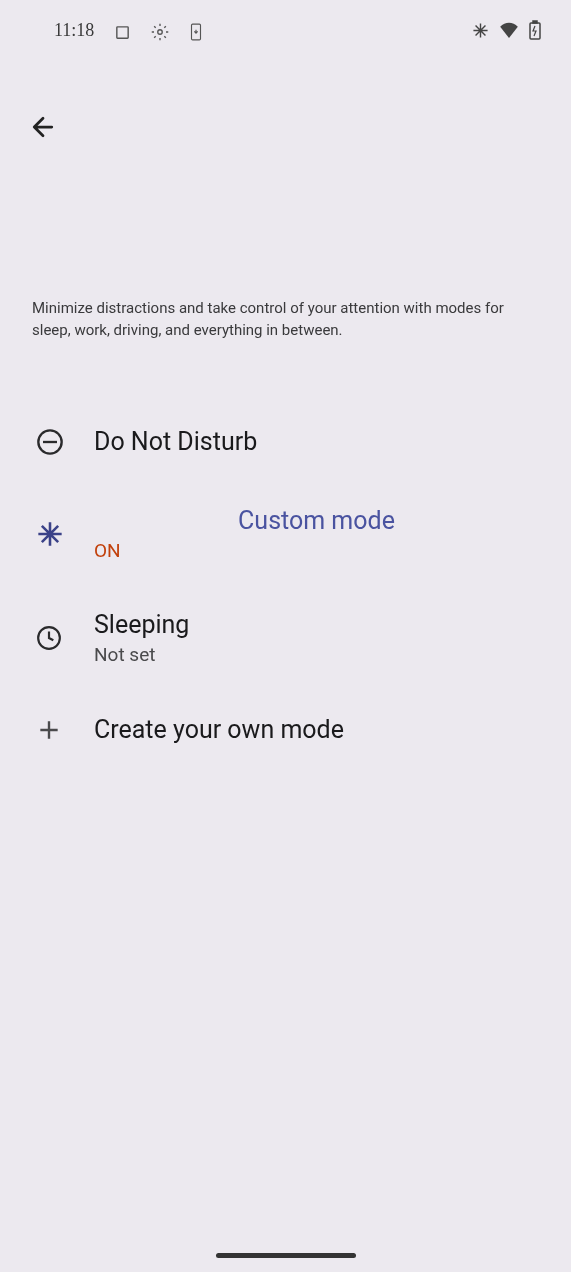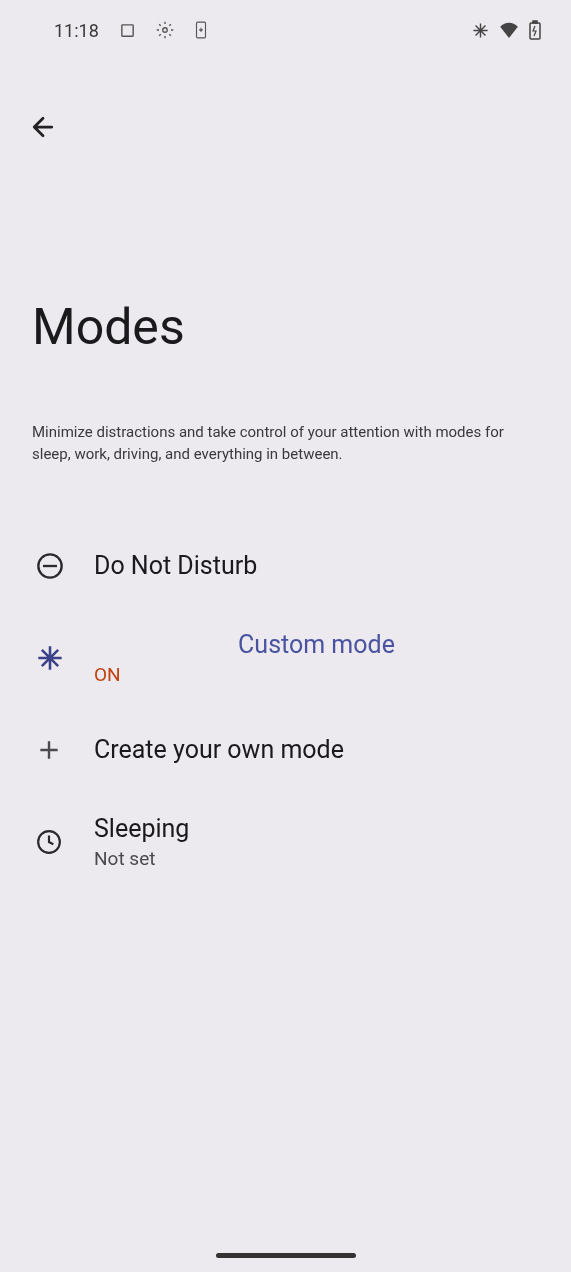--- a/index.html
+++ b/index.html
@@ -17,23 +17,24 @@
     }
     .status-bar {
       height: 60px;
       display: flex;
       justify-content: space-between;
       align-items: center;
       padding: 0 30px 0 54px;
     }
     .status-left {
       display: flex;
-      align-items: center;
+      align-items: flex-end;
       gap: 20px;
       color: #444;
+      font-family: Liberation Serif, serif;
     }
     .status-time {
       font-size: 18px;
       font-weight: 400;
       color: #3a3a3a;
     }
     .status-right {
       display: flex;
       align-items: center;
       gap: 10px;
@@ -172,21 +173,20 @@
 
 <div class="back-button">
   <span>
     <svg width="30" height="30" viewBox="0 0 24 24" fill="none" stroke="#222" stroke-width="2.2" stroke-linecap="round" stroke-linejoin="round">
         <path d="M19 12H5M12 19l-7-7 7-7"></path>
       </svg>
   </span>
 </div>
 
 <div class="content">
-  <h1 class="page-title">Modes</h1>
   <p class="page-description">Minimize distractions and take control of your attention with modes for sleep, work, driving, and everything in between.</p>
 
   <div class="mode-list">
 
     <div class="mode-item">
       <div class="mode-icon">
         <svg width="28" height="28" viewBox="0 0 24 24" fill="none" stroke="#2a2a2c" stroke-width="2">
             <circle cx="12" cy="12" r="10"></circle>
             <line x1="6" y1="12" x2="18" y2="12"></line>
           </svg>
@@ -203,38 +203,38 @@
           </svg>
       </div>
       <div class="mode-text">
         <div class="mode-label active">Custom mode</div>
         <div class="mode-status active">ON</div>
       </div>
     </div>
 
     <div class="mode-item">
       <div class="mode-icon">
-        <svg width="26" height="26" viewBox="0 0 24 24" fill="none" stroke="#4a4a4c" stroke-width="2.2">
-            <path d="M12 4v16M4 12h16"></path>
-          </svg>
-      </div>
-      <div class="mode-text">
-        <div class="mode-label">Create your own mode</div>
-      </div>
-    </div>
-
-    <div class="mode-item">
-      <div class="mode-icon">
         <svg width="26" height="26" viewBox="0 0 24 24" fill="none" stroke="#2a2a2c" stroke-width="2">
             <circle cx="12" cy="12" r="10"></circle>
             <path d="M12 6v6l4 2"></path>
           </svg>
       </div>
       <div class="mode-text">
         <div class="mode-label">Sleeping</div>
         <div class="mode-status">Not set</div>
       </div>
     </div>
 
+    <div class="mode-item">
+      <div class="mode-icon">
+        <svg width="26" height="26" viewBox="0 0 24 24" fill="none" stroke="#4a4a4c" stroke-width="2.2">
+            <path d="M12 4v16M4 12h16"></path>
+          </svg>
+      </div>
+      <div class="mode-text">
+        <div class="mode-label">Create your own mode</div>
+      </div>
+    </div>
+
   </div>
 </div>
 
 <div class="nav-bar"></div>
 
 </body></html>

